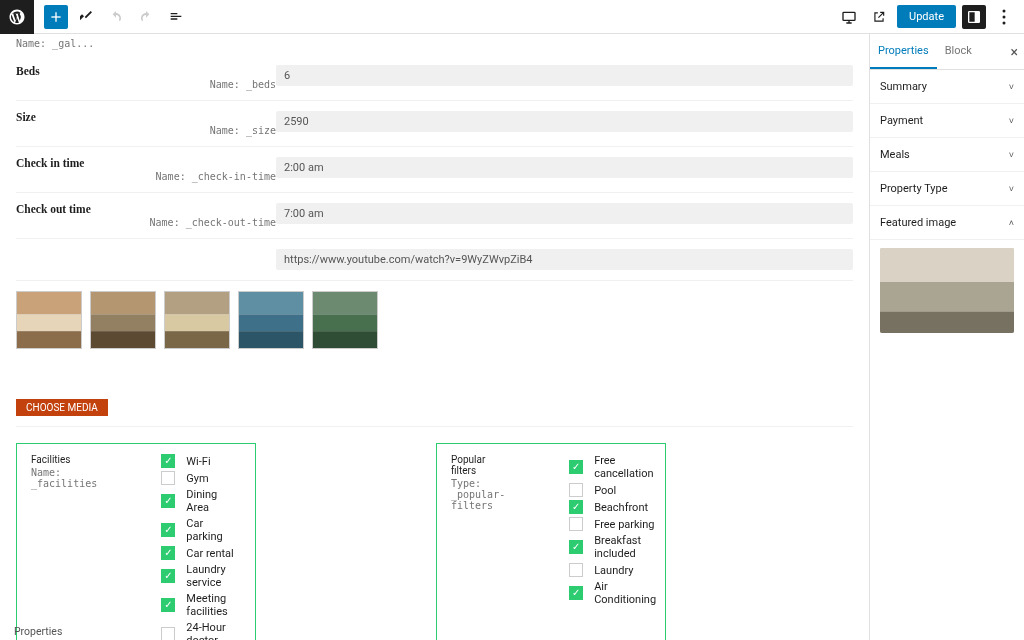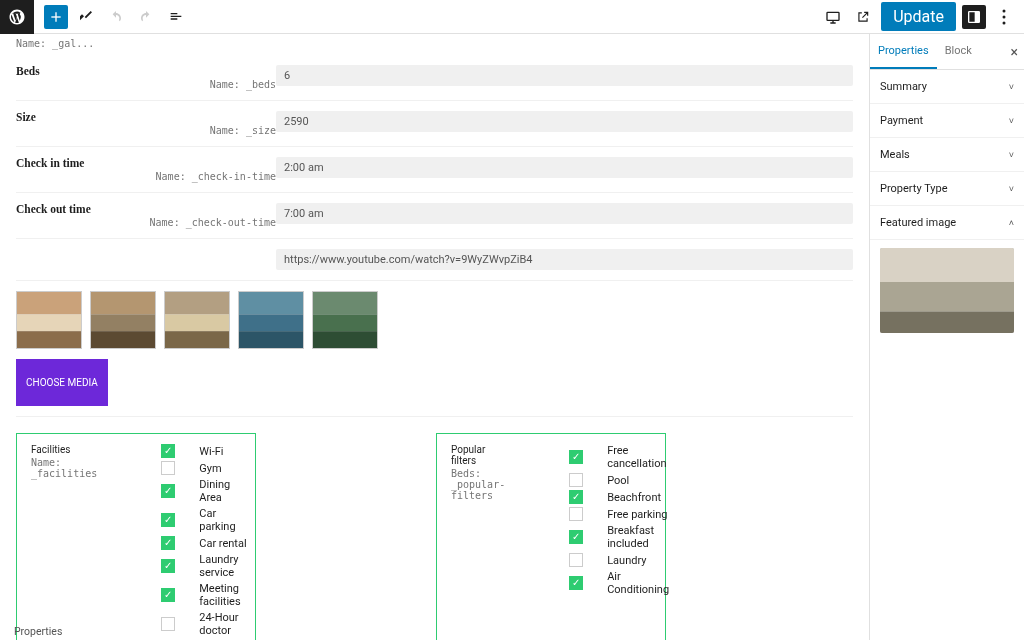--- a/index.html
+++ b/index.html
@@ -7,51 +7,51 @@
 
   
   .topbar { height: 34px; display: flex; align-items: center; justify-content: space-between; border-bottom: 1px solid #e0e0e0; background: #fff; }
   .topbar-left { display: flex; align-items: center; gap: 6px; }
   .wp-logo { width: 34px; height: 34px; background: #1e1e1e; display: flex; align-items: center; justify-content: center; }
   .wp-logo svg { fill: #fff; }
   .add-btn { width: 24px; height: 24px; background: #007cba; color: #fff; display: flex; align-items: center; justify-content: center; border-radius: 2px; cursor: pointer; margin-left: 4px; }
   .tool-icon { width: 24px; height: 24px; display: flex; align-items: center; justify-content: center; color: #1e1e1e; cursor: pointer; }
   .tool-icon.disabled { color: #ccc; }
   .topbar-right { display: flex; align-items: center; gap: 6px; padding-right: 8px; }
-  .update-btn { background: #007cba; color: #fff; padding: 5px 12px; border-radius: 2px; font-size: 16px; cursor: pointer; }
+  .update-btn { background: #007cba; color: #fff; padding: 5px 12px; border-radius: 2px; font-size: 11px; cursor: pointer; }
   .settings-active { width: 24px; height: 24px; background: #1e1e1e; display: flex; align-items: center; justify-content: center; border-radius: 2px; }
   .settings-active svg { fill: #fff; }
   .icon-btn { width: 24px; height: 24px; display: flex; align-items: center; justify-content: center; color: #1e1e1e; cursor: pointer; }
 
   
   .layout { display: flex; height: calc(100% - 34px); }
   .content { flex: 1; overflow-y: auto; padding: 0 16px 4px 16px; }
   .truncated-label { color: #757575; font-size: 10px; font-family: monospace; padding: 4px 0 6px 0; }
 
   .field-row { display: flex; border-bottom: 1px solid #f0f0f0; padding: 10px 0; }
   .field-label { width: 260px; }
   .field-label .title { font-size: 11.5px; font-weight: 600; color: #1e1e1e; font-family: Liberation Serif, serif; }
   .field-label .sub { font-size: 10px; color: #757575; font-family: monospace; margin-top: 2px; text-align: right; }
   .field-value { flex: 1; }
   .field-input { width: 100%; background: #f0f0f0; border: none; padding: 4px 8px; font-size: 11px; color: #555; border-radius: 2px; }
 
   .gallery-thumbs { display: flex; gap: 8px; margin-bottom: 10px; }
   .thumb { width: 66px; height: 58px; background: #ddd; border: 1px solid #ccc; display: flex; align-items: center; justify-content: center; overflow: hidden; }
-  .choose-media { background: #6d28d9; color: #fff; padding: 18px 10px; font-size: 10px; cursor: pointer; border: none; display: inline-block; }
+  .choose-media { background: #c2410c; color: #fff; padding: 3px 10px; font-size: 10px; cursor: pointer; border: none; display: inline-block; margin-top: 40px; }
 
   .green-boxes { display: flex; gap: 180px; margin-top: 16px; }
   .green-box { border: 1.5px solid #2ecc71; padding: 10px 14px 14px 14px; }
   .green-box.left { width: 240px; }
   .green-box.right { width: 230px; }
   .box-title { font-size: 10px; font-weight: 400; }
   .box-sub { font-size: 10px; color: #757575; font-family: monospace; margin-top: 2px; }
   .box-columns { display: flex; gap: 20px; }
   .box-col-label { width: 110px; }
   .check-list { display: flex; flex-direction: column; gap: 3px; }
-  .check-item { display: flex; align-items: center; gap: 24px; padding-left: 44px; }
+  .check-item { display: flex; align-items: center; gap: 11px; padding-left: 44px; }
   .cb { width: 14px; height: 14px; border: 1px solid #ccc; display: flex; align-items: center; justify-content: center; flex-shrink: 0; }
   .cb.checked { background: #2ecc71; border-color: #2ecc71; }
   .cb.checked::after { content: "✓"; color: #fff; font-size: 10px; line-height: 1; }
   .check-item span { font-size: 11px; }
 
   .footer-label { position: absolute; bottom: 2px; left: 14px; font-size: 10.5px; color: #555; }
 
   
   .sidebar { width: 155px; border-left: 1px solid #e0e0e0; background: #fff; overflow-y: auto; }
   .sidebar-tabs { display: flex; border-bottom: 1px solid #e0e0e0; position: relative; }
@@ -266,21 +266,21 @@
                 <span>Airport transfers</span>
               </div>
             </div>
         </div>
       </div>
 
       <div class="green-box right">
         <div class="box-columns">
           <div class="box-col-label">
             <div class="box-title">Popular filters</div>
-            <div class="box-sub">Beds: _popular-filters</div>
+            <div class="box-sub">Type: _popular-filters</div>
           </div>
           <div class="check-list" id="popular-list">
               <div class="check-item">
                 <div class="cb checked"></div>
                 <span>Free cancellation</span>
               </div>
               <div class="check-item">
                 <div class="cb "></div>
                 <span>Pool</span>
               </div>

